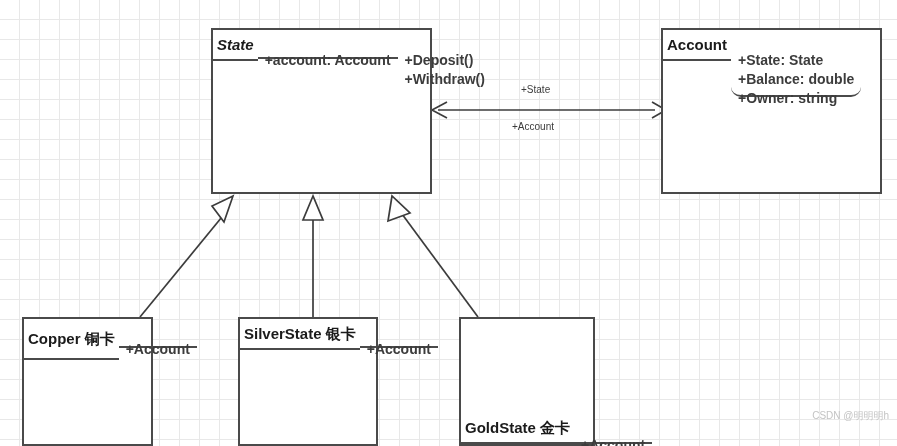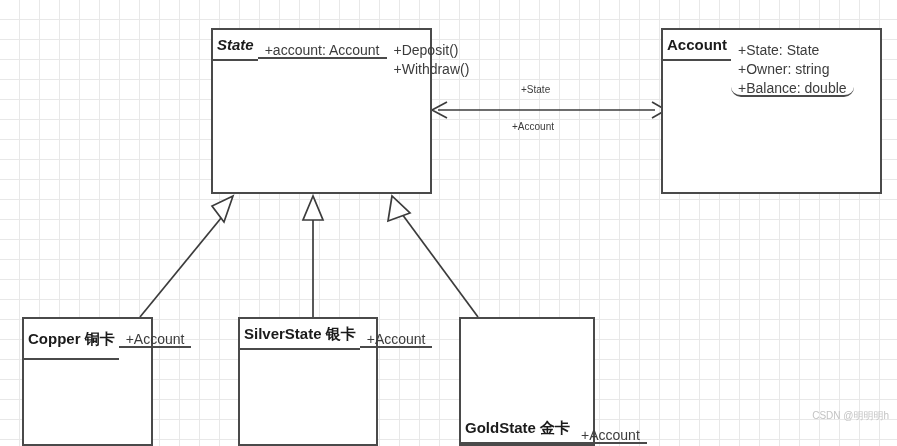--- a/index.html
+++ b/index.html
@@ -44,25 +44,26 @@
     justify-content: center;
     border-bottom: 2px solid #4a4a4a;
     padding: 0 4px;
     white-space: nowrap;
   }
   .uml-title.abstract {
     font-style: italic;
   }
   .uml-section {
     box-sizing: border-box;
-    padding: 11px 7px 6px 7px;
+    padding: 21px 7px 6px 7px;
     color: #3c3c3c;
     font-size: 14px;
     line-height: 19px;
     white-space: nowrap;
+    font-weight: bold;
   }
   .uml-section.divided {
     border-bottom: 2px solid #4a4a4a;
   }
   .uml-section.grow {
     flex: 1 1 auto;
   }
   .attr-line {
     display: block;
   }
@@ -140,22 +141,22 @@
     <div class="uml-section grow">
       <span class="attr-line">+Deposit()</span>
       <span class="attr-line">+Withdraw()</span>
     </div>
   </div>
 
   <div class="uml-class" style="left:661px; top:28px; width:221px; height:166px;">
     <div class="uml-title" style="height:31px;">Account</div>
     <div class="uml-section divided" style="height:67px;border-radius:10px;">
       <span class="attr-line">+State: State</span>
+      <span class="attr-line">+Balance:  double</span>
       <span class="attr-line">+Owner: string</span>
-      <span class="attr-line">+Balance:  double</span>
     </div>
     <div class="uml-section grow"></div>
   </div>
 
   <div class="uml-class" style="left:22px; top:317px; width:131px; height:129px;">
     <div class="uml-title" style="height:41px;">Copper  铜卡</div>
     <div class="uml-section divided" style="height:29px;">
       <span class="attr-line">+Account</span>
     </div>
     <div class="uml-section grow"></div>

